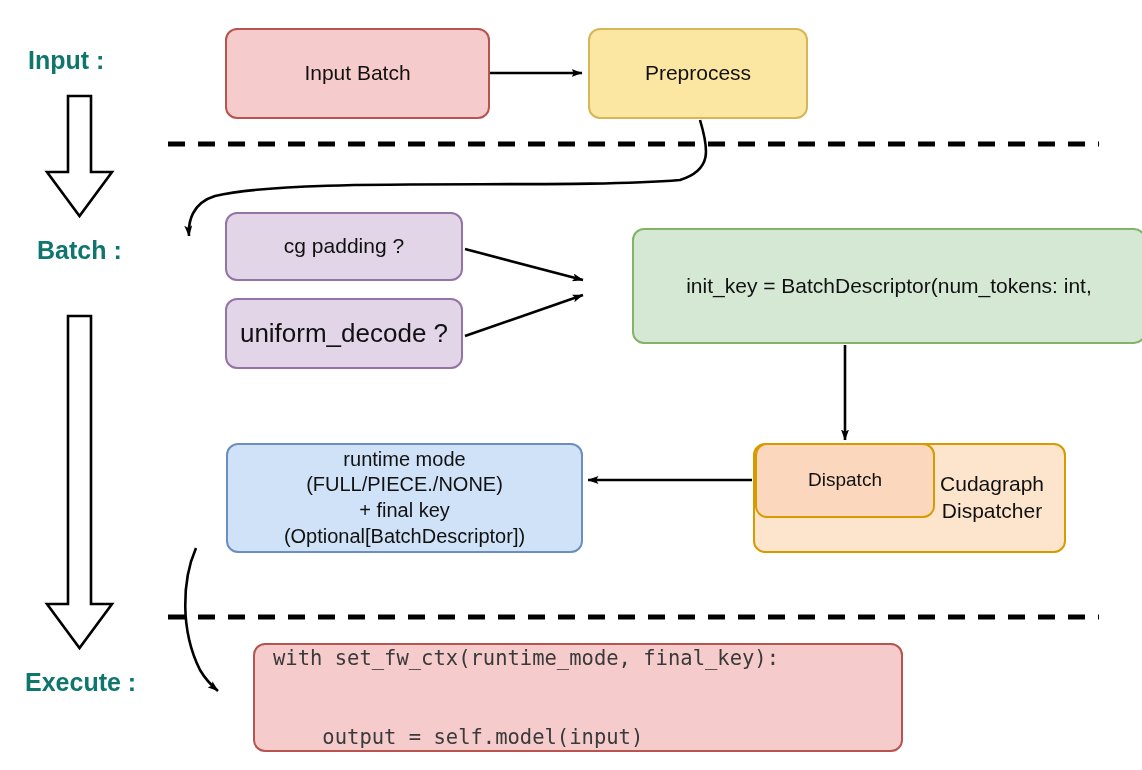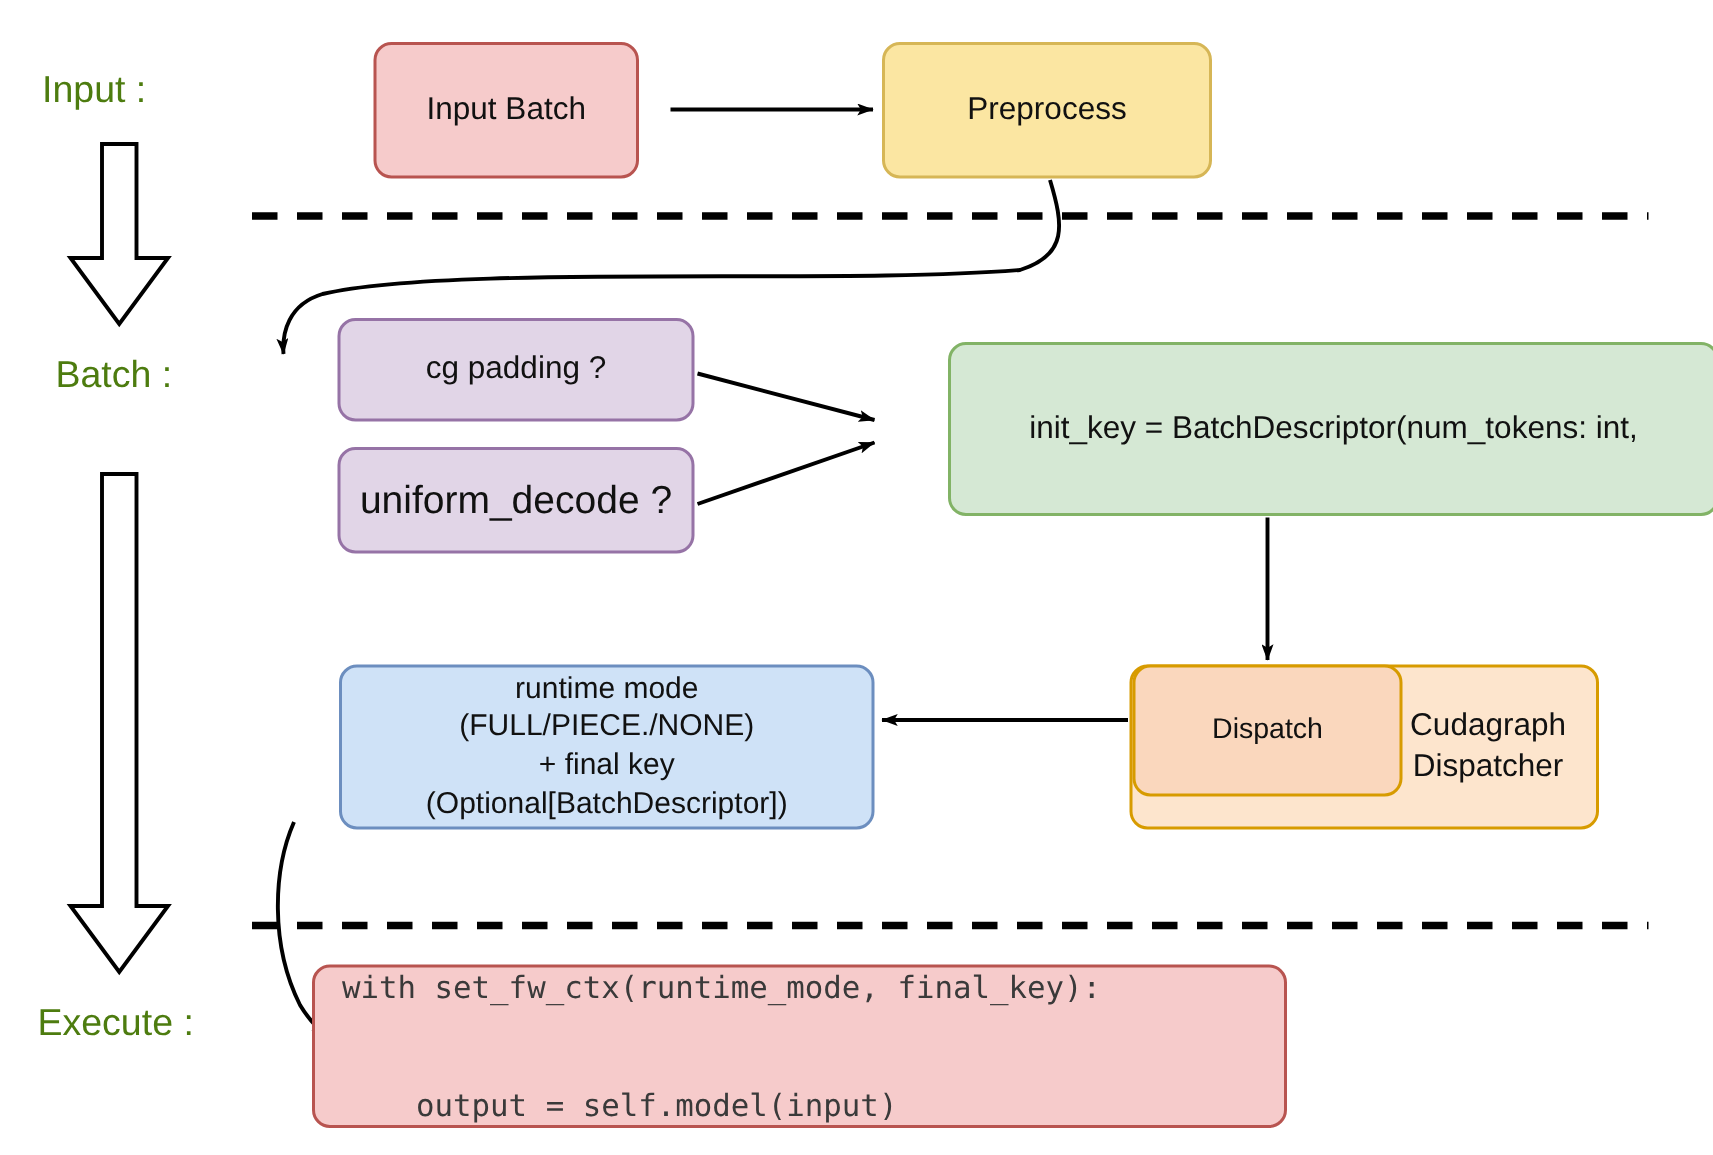--- a/index.html
+++ b/index.html
@@ -33,36 +33,37 @@
     justify-content: center;
     text-align: center;
     border-style: solid;
     border-width: 2px;
     border-radius: 12px;
     line-height: 1.28;
     color: #111111;
   }
   .stage-label {
     position: absolute;
-    font-weight: normal;
-    color: #4d7c0f;
+    font-weight: bold;
+    color: #0f766e;
     white-space: nowrap;
   }
   .mono {
     font-family: "DejaVu Sans Mono", "Liberation Mono", monospace;
     white-space: pre;
     text-align: left;
     justify-content: flex-start;
     color: #3a3a3a;
+    margin-left: 45px;
   }
 
   
   .n-input-batch {
-    left: 225px; top: 28px; width: 177px; height: 91px;
-    background: #f6cbcb; border-color: #b85450; font-size: 21px; margin-left: 24px;
+    left: 225px; top: 28px; width: 265px; height: 91px;
+    background: #f6cbcb; border-color: #b85450; font-size: 21px;
   }
   .n-preprocess {
     left: 588px; top: 28px; width: 220px; height: 91px;
     background: #fbe6a2; border-color: #d6b656; font-size: 21px;
   }
   .n-cg-padding {
     left: 225px; top: 212px; width: 238px; height: 69px;
     background: #e1d5e7; border-color: #9673a6; font-size: 21px;
   }
   .n-uniform-decode {
@@ -75,21 +76,21 @@
     padding: 0 10px;
     margin-left: 44px;
   }
   .n-cudagraph-dispatcher {
     left: 753px; top: 443px; width: 313px; height: 110px;
     background: #fde5cd; border-color: #d79b00; font-size: 21px;
     align-items: center; justify-content: flex-end;
     padding-right: 20px;
   }
   .n-dispatch {
-    left: 755px; top: 443px; width: 180px; height: 88px;
+    left: 755px; top: 443px; width: 180px; height: 75px;
     background: #fad7bd; border-color: #d79b00; font-size: 19px;
   }
   .n-runtime-mode {
     left: 226px; top: 443px; width: 357px; height: 110px;
     background: #cfe2f7; border-color: #6c8ebf; font-size: 20px;
     padding: 0 21px;
   }
   .n-code {
     left: 208px; top: 643px; width: 650px; height: 109px;
     background: #f6cbcb; border-color: #b85450; font-size: 20.5px;

